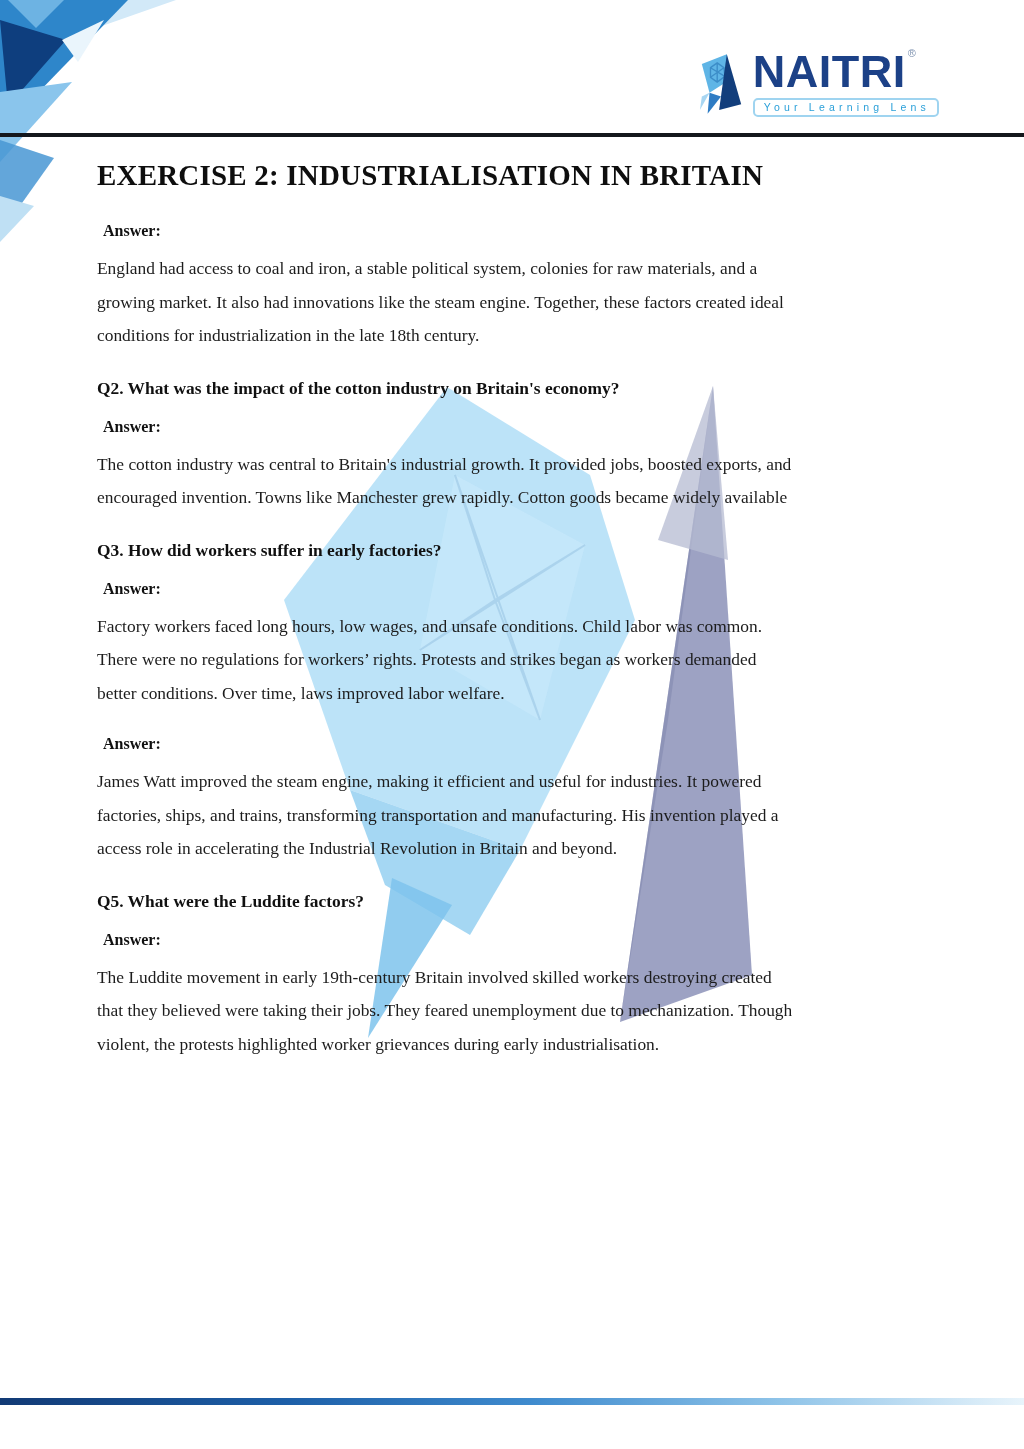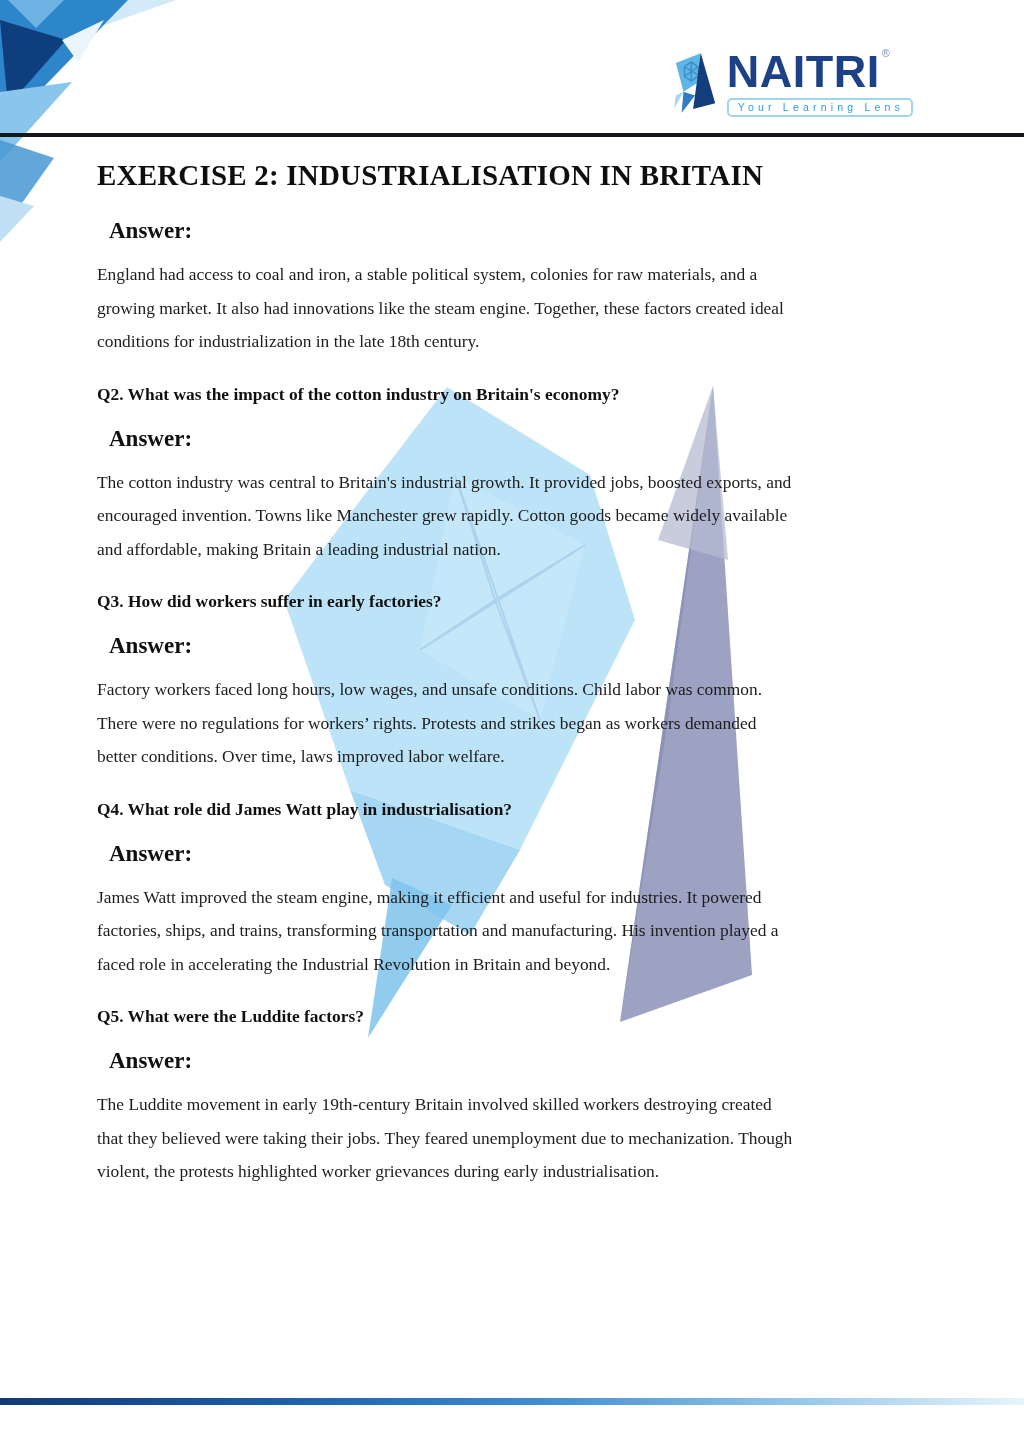--- a/index.html
+++ b/index.html
@@ -10,21 +10,21 @@
     overflow:hidden;
     font-family:"Liberation Serif", serif;
     color:#1b1b1b;
   }
   
   .corner-deco { position:absolute; top:0; left:0; width:180px; height:242px; z-index:1; }
   .watermark  { position:absolute; top:0; left:0; width:1024px; height:1449px; z-index:0; }
 
   
   .header { position:relative; height:133px; border-bottom:4px solid #14171c; z-index:2; }
-  .logo { position:absolute; top:52px; right:111px; display:flex; align-items:flex-start; gap:7px; }
+  .logo { position:absolute; top:52px; right:85px; display:flex; align-items:center; gap:7px; }
   .logo-icon { width:48px; height:64px; flex:0 0 auto; }
   .logo-text { display:flex; flex-direction:column; align-items:flex-start; }
   .logo-name-row { display:flex; align-items:flex-start; line-height:1; }
   .logo-name {
     font-family:"Liberation Sans", sans-serif;
     font-weight:bold; font-size:45px; line-height:40px;
     color:#1c4187; letter-spacing:0.5px;
   }
   .reg-mark {
     font-family:"Liberation Sans", sans-serif;
@@ -41,21 +41,21 @@
 
   
   .content { position:relative; z-index:2; padding:0 44px 0 97px; }
   .page-title {
     margin:23px 0 24px 0;
     font-size:29px; line-height:31px; font-weight:bold;
     letter-spacing:0.2px; color:#0e0e0e;
   }
   .qa { margin:0 0 18px 0; }
   .q-line  { margin:0 0 3px 0; font-size:17.4px; font-weight:bold; line-height:34px; color:#101010; }
-  .a-label { margin:12px; font-size:23px; font-weight:bold; line-height:31px; color:#101010; }
+  .a-label { margin:6px; font-size:16px; font-weight:bold; line-height:31px; color:#101010; }
   .a-line  { margin:0; font-size:17.4px; line-height:33.5px; white-space:nowrap; color:#1c1c1c; }
 
   
   .footer-bar {
     position:absolute; left:0; top:1398px; width:1024px; height:7px; z-index:2;
     background:linear-gradient(90deg,#123a75 0%,#1d5fa8 28%,#3f8bce 52%,#8ec3e8 76%,#e8f4fb 100%);
   }
 </style>
 </head>
 <body>
@@ -115,37 +115,35 @@
       <p class="a-line">England had access to coal and iron, a stable political system, colonies for raw materials, and a</p>
       <p class="a-line">growing market. It also had innovations like the steam engine. Together, these factors created ideal</p>
       <p class="a-line">conditions for industrialization in the late 18th century.</p>
     </section>
 
     <section class="qa">
       <p class="q-line">Q2. What was the impact of the cotton industry on Britain's economy?</p>
       <p class="a-label">Answer:</p>
       <p class="a-line">The cotton industry was central to Britain's industrial growth. It provided jobs, boosted exports, and</p>
       <p class="a-line">encouraged invention. Towns like Manchester grew rapidly. Cotton goods became widely available</p>
-      <p class="a-line">and affordable, making Britain a leading industrial nation.</p>
     </section>
 
     <section class="qa">
       <p class="q-line">Q3. How did workers suffer in early factories?</p>
       <p class="a-label">Answer:</p>
       <p class="a-line">Factory workers faced long hours, low wages, and unsafe conditions. Child labor was common.</p>
       <p class="a-line">There were no regulations for workers’ rights. Protests and strikes began as workers demanded</p>
       <p class="a-line">better conditions. Over time, laws improved labor welfare.</p>
     </section>
 
     <section class="qa">
-      <p class="q-line">Q4. What role did James Watt play in industrialisation?</p>
       <p class="a-label">Answer:</p>
       <p class="a-line">James Watt improved the steam engine, making it efficient and useful for industries. It powered</p>
       <p class="a-line">factories, ships, and trains, transforming transportation and manufacturing. His invention played a</p>
-      <p class="a-line">faced role in accelerating the Industrial Revolution in Britain and beyond.</p>
+      <p class="a-line">access role in accelerating the Industrial Revolution in Britain and beyond.</p>
     </section>
 
     <section class="qa">
       <p class="q-line">Q5. What were the Luddite factors?</p>
       <p class="a-label">Answer:</p>
       <p class="a-line">The Luddite movement in early 19th-century Britain involved skilled workers destroying created</p>
       <p class="a-line">that they believed were taking their jobs. They feared unemployment due to mechanization. Though</p>
       <p class="a-line">violent, the protests highlighted worker grievances during early industrialisation.</p>
     </section>
   </main>

